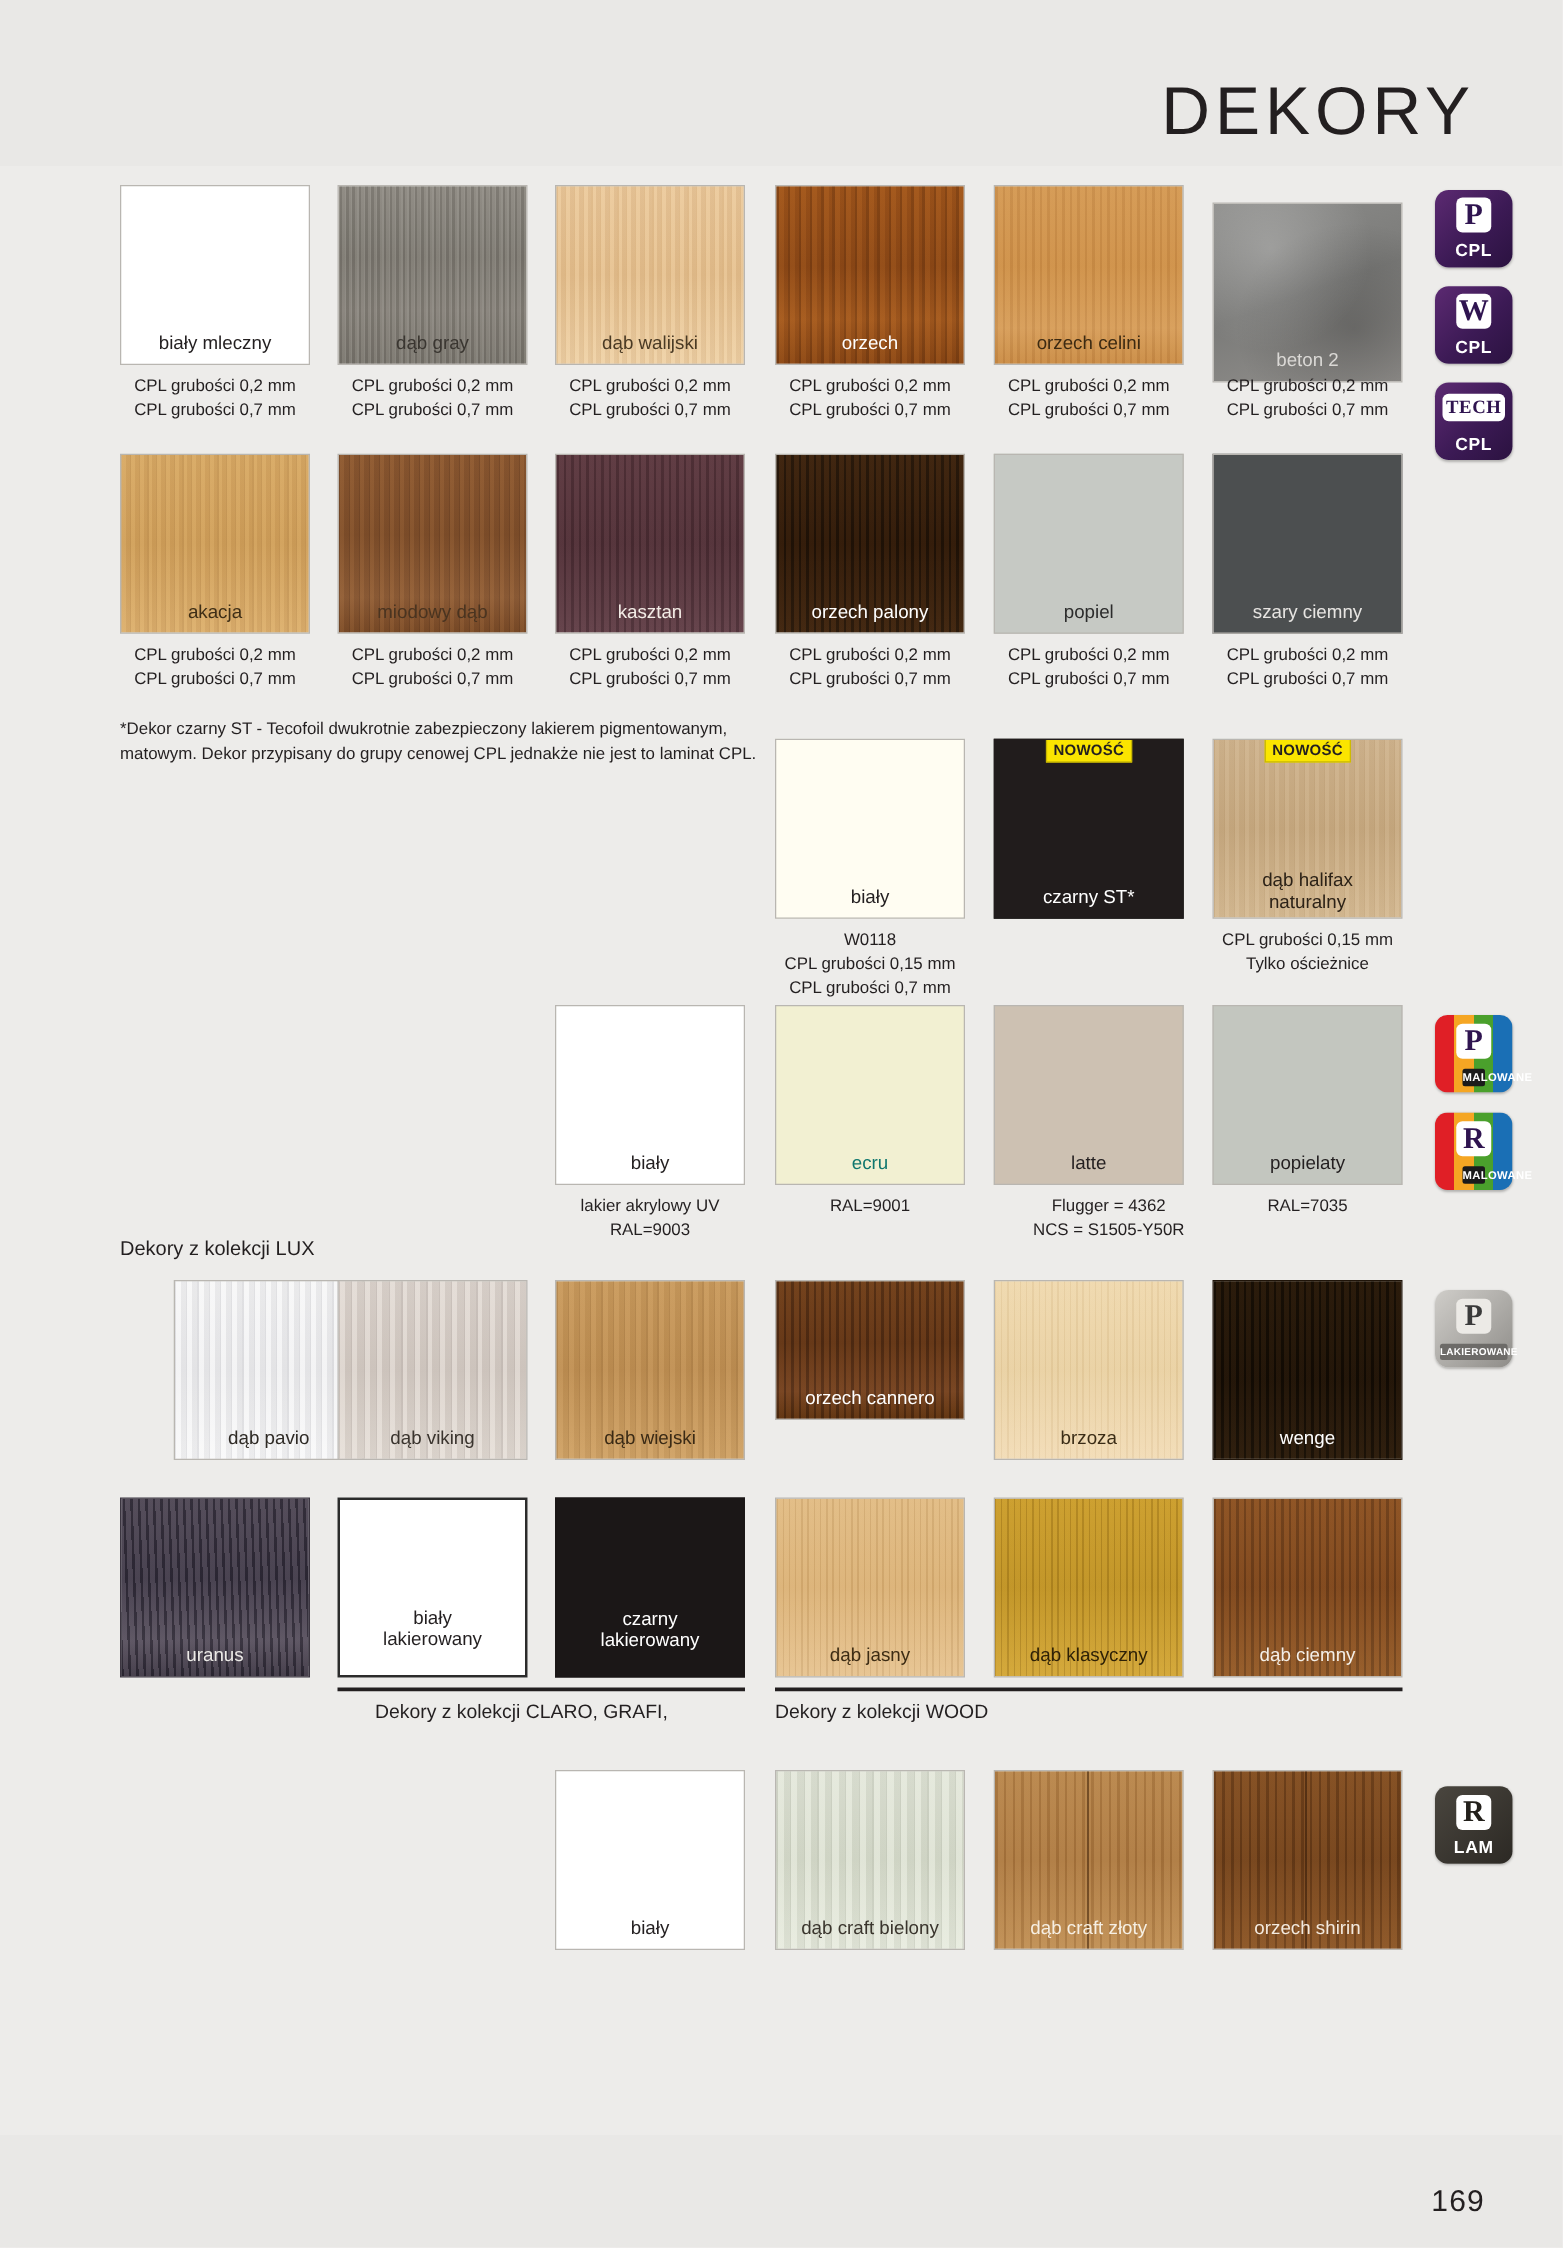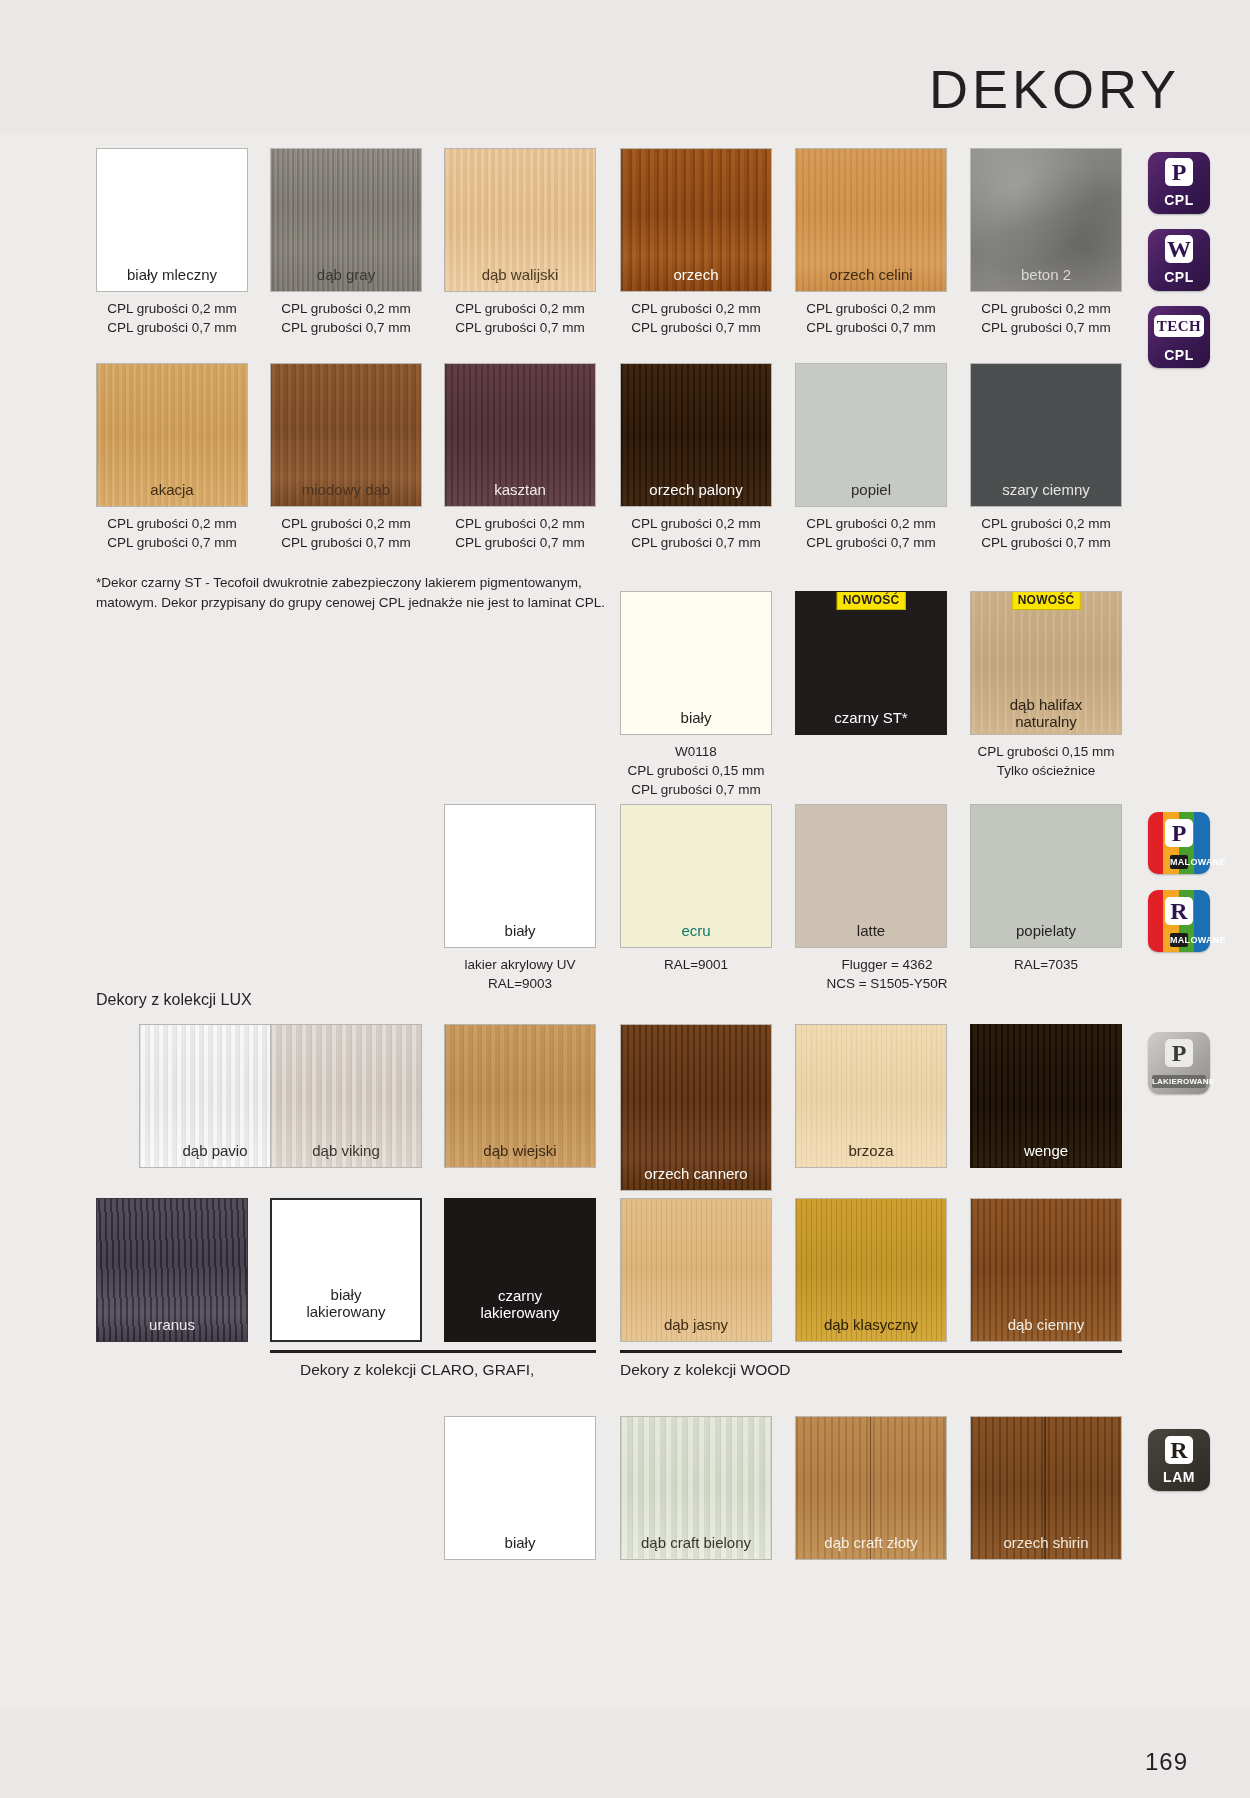--- a/index.html
+++ b/index.html
@@ -165,21 +165,21 @@
 
   <div class="tile" style="left:795px;top:15px;width:152px;height:144px;
        background:
          repeating-linear-gradient(90deg, rgba(120,60,15,.10) 0 2px, rgba(230,175,110,.12) 2px 6px),
          linear-gradient(180deg,#d49a55,#ce9149 45%,#d79f5c 80%,#c98c46);">
     <div class="lbl" style="color:#3c2a12;">orzech celini</div>
   </div>
   <div class="cap" style="left:779px;top:166px;width:184px;">CPL grubości 0,2 mm
 CPL grubości 0,7 mm</div>
 
-  <div class="tile" style="left:970px;top:15px;width:152px;height:144px;
+  <div class="tile" style="left:970px;top:29px;width:152px;height:144px;
        background:
          radial-gradient(ellipse at 30% 25%, rgba(255,255,255,.22), transparent 55%),
          radial-gradient(ellipse at 75% 70%, rgba(0,0,0,.22), transparent 60%),
          linear-gradient(160deg,#8c8c8a,#7b7b79 50%,#93918e); padding-left: 16px;">
     <div class="lbl" style="color:#dad8d5;">beton 2</div>
   </div>
   <div class="cap" style="left:954px;top:166px;width:184px;">CPL grubości 0,2 mm
 CPL grubości 0,7 mm</div>
 
   <div class="tile" style="left:96px;top:230px;width:152px;height:144px;
@@ -293,21 +293,21 @@
     <div class="lbl" style="color:#3a342e;">dąb viking</div>
   </div>
 
   <div class="tile" style="left:444px;top:891px;width:152px;height:144px;
        background:
          repeating-linear-gradient(90deg, rgba(110,70,25,.18) 0 1px, rgba(225,180,120,.16) 1px 5px, rgba(140,95,40,.10) 5px 9px),
          linear-gradient(180deg,#c89a5e,#bd8e53 50%,#cfa368);">
     <div class="lbl" style="color:#3a2a15;">dąb wiejski</div>
   </div>
 
-  <div class="tile" style="left:620px;top:891px;width:152px;height:167px;
+  <div class="tile" style="left:620px;top:891px;width:152px;height:112px;
        background:
          repeating-linear-gradient(90deg, rgba(35,15,5,.30) 0 2px, rgba(150,85,35,.18) 2px 6px),
          linear-gradient(180deg,#6d3f1c,#5d3316 45%,#744424 80%,#58300f);">
     <div class="lbl" style="color:#ffffff;">orzech cannero</div>
   </div>
 
   <div class="tile" style="left:795px;top:891px;width:152px;height:144px;
        background:
          repeating-linear-gradient(90deg, rgba(190,150,95,.13) 0 1px, rgba(250,228,190,.18) 1px 5px),
          linear-gradient(180deg,#eed8ae,#e7cfa1 50%,#f1dcb8);">

